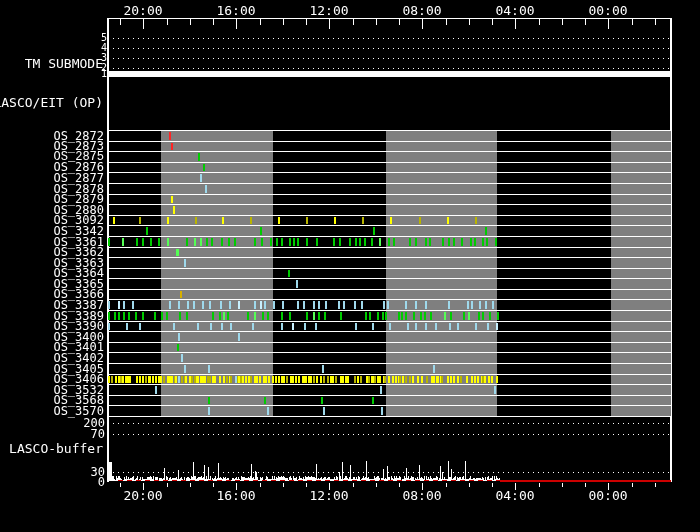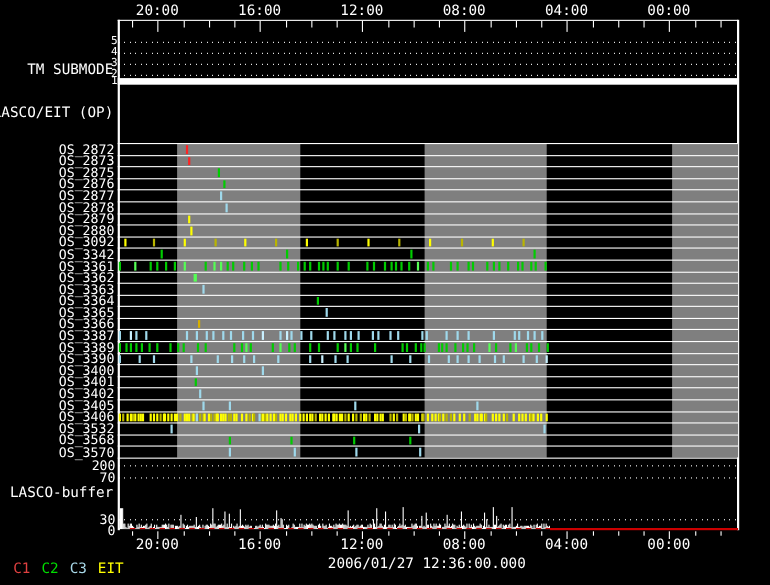--- a/index.html
+++ b/index.html
@@ -122,21 +122,21 @@
       <div style="position: absolute; left: 107px; top: 363px; width: 564px; height: 1px; background: rgb(255, 255, 255);"></div>
       <div style="position: absolute; left: 107px; top: 374px; width: 564px; height: 1px; background: rgb(255, 255, 255);"></div>
       <div style="position: absolute; left: 107px; top: 384px; width: 564px; height: 1px; background: rgb(255, 255, 255);"></div>
       <div style="position: absolute; left: 107px; top: 395px; width: 564px; height: 1px; background: rgb(255, 255, 255);"></div>
       <div style="position: absolute; left: 107px; top: 405px; width: 564px; height: 1px; background: rgb(255, 255, 255);"></div>
       <div style="position: absolute; left: 107px; top: 416px; width: 564px; height: 1px; background: rgb(255, 255, 255);"></div>
       <div class="rowlbl" style="position: absolute; top: 130px;">OS_2872</div>
       <div style="position: absolute; left: 169px; top: 132px; width: 2px; height: 8px; background: rgb(255, 36, 36);"></div>
       <div class="rowlbl" style="position: absolute; top: 140px;">OS_2873</div>
       <div style="position: absolute; left: 171px; top: 143px; width: 2px; height: 7px; background: rgb(255, 36, 36);"></div>
-      <div class="rowlbl" style="position: absolute; top: 151px;">OS_2875</div>
+      <div class="rowlbl" style="position: absolute; top: 151px; font-family: Liberation Mono, monospace;">OS_2875</div>
       <div style="position: absolute; left: 198px; top: 153px; width: 2px; height: 8px; background: rgb(0, 204, 0);"></div>
       <div class="rowlbl" style="position: absolute; top: 161px;">OS_2876</div>
       <div style="position: absolute; left: 203px; top: 164px; width: 2px; height: 7px; background: rgb(0, 204, 0);"></div>
       <div class="rowlbl" style="position: absolute; top: 172px;">OS_2877</div>
       <div style="position: absolute; left: 200px; top: 174px; width: 2px; height: 8px; background: rgb(159, 217, 236);"></div>
       <div class="rowlbl" style="position: absolute; top: 183px;">OS_2878</div>
       <div style="position: absolute; left: 205px; top: 185px; width: 2px; height: 8px; background: rgb(159, 217, 236);"></div>
       <div class="rowlbl" style="position: absolute; top: 193px;">OS_2879</div>
       <div style="position: absolute; left: 171px; top: 196px; width: 2px; height: 7px; background: rgb(255, 255, 0);"></div>
       <div class="rowlbl" style="position: absolute; top: 204px;">OS_2880</div>
@@ -935,18 +935,14 @@
       <div style="position: absolute; left: 478px; top: 480px; width: 5px; height: 1px; background: rgb(204, 0, 0);"></div>
       <div style="position: absolute; left: 487px; top: 480px; width: 5px; height: 1px; background: rgb(204, 0, 0);"></div>
       <div style="position: absolute; left: 496px; top: 480px; width: 5px; height: 1px; background: rgb(204, 0, 0);"></div>
       <div style="position: absolute; left: 500px; top: 480px; width: 171px; height: 2px; background: rgb(204, 0, 0);"></div>
     </div>
 
   <div class="lbl" id="lbl-tm" style="top:56px;">TM SUBMODE</div>
   <div class="lbl" id="lbl-op" style="top:95px;">LASCO/EIT (OP)</div>
   <div class="lbl" id="lbl-buf" style="top:441px;">LASCO-buffer</div>
 
-  <div class="ts">2006/01/27 12:36:00.000</div>
 
-  <div class="legend">
-    <span style="color: rgb(224, 64, 64);">C1</span><span style="color: rgb(0, 221, 0);">C2</span><span style="color: rgb(168, 216, 232);">C3</span><span style="color: rgb(255, 255, 0);">EIT</span>
-  </div>
 </div>
 
 </body></html>

